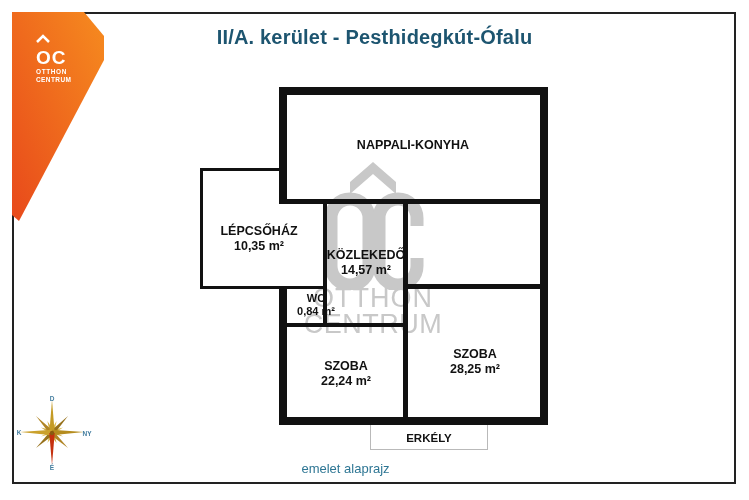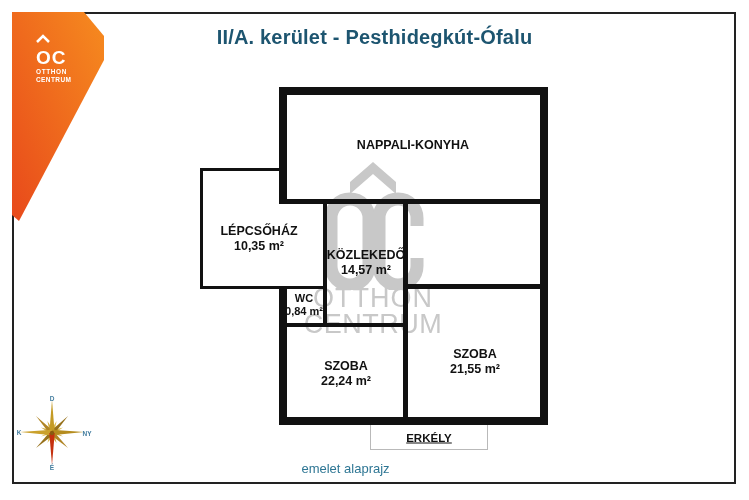--- a/index.html
+++ b/index.html
@@ -9,23 +9,23 @@
   #frame{left:12px;top:12px;width:724px;height:472px;border:2px solid #222;box-sizing:border-box;z-index:0;}
   
   #title{left:0;top:26px;width:749px;text-align:center;font-size:20px;font-weight:bold;color:#1d5570;z-index:6;letter-spacing:.2px;}
   #subtitle{left:0;top:53px;width:749px;text-align:center;font-size:13px;color:#2e7694;z-index:6;}
   #footer-caption{left:8px;top:461px;width:675px;text-align:center;font-size:13px;color:#2e7694;z-index:6;}
   
   .roombg{background:#fff;z-index:1;}
   .wall{background:#111;z-index:4;}
   .lbl{transform:translate(-50%,-50%);text-align:center;font-weight:bold;font-size:12.5px;line-height:15px;
        color:#111;white-space:nowrap;z-index:5;}
-  .lbl.small{font-size:11px;line-height:13px;}
+  .lbl.small{font-size:11px;line-height:13px;margin-left:12px;}
   #erkely-box{left:370px;top:423px;width:118px;height:27px;background:#fff;border:1px solid #b9b9b9;box-sizing:border-box;z-index:2;}
-  #erkely-label{left:429px;top:438px;font-size:11.5px;text-decoration:underline;}
+  #erkely-label{left:429px;top:438px;font-size:11.5px;}
   
   .wm{z-index:2;color:#c8c8c8;}
   #wm-svg{left:322px;top:155px;z-index:2;}
   #wm-line1{left:373px;top:298px;transform:translate(-50%,-50%);font-size:27px;letter-spacing:1px;white-space:nowrap;}
   #wm-line2{left:373px;top:324px;transform:translate(-50%,-50%);font-size:27px;letter-spacing:0.5px;white-space:nowrap;}
   
   #logo-svg{left:12px;top:12px;z-index:7;}
   #compass-svg{left:18px;top:395px;z-index:6;}
   .compass-letter{z-index:7;font-size:6.5px;font-weight:bold;color:#437d9f;transform:translate(-50%,-50%);}
 </style>
@@ -96,21 +96,21 @@
   <div class="abs lbl small" style="left:304px;top:305px;">
     <div>WC</div>
     <div>0,84 m²</div>
   </div>
   <div class="abs lbl" style="left:346px;top:374px;">
     <div>SZOBA</div>
     <div>22,24 m²</div>
   </div>
   <div class="abs lbl" style="left:475px;top:362px;">
     <div>SZOBA</div>
-    <div>21,55 m²</div>
+    <div>28,25 m²</div>
   </div>
   <div id="erkely-label" class="abs lbl">ERKÉLY</div>
 
   <svg id="compass-svg" class="abs" width="68" height="74" viewBox="0 0 68 74">
     <g>
       <polygon points="45,32.4 33,35.8 35,39.2" fill="#ddbb4a"></polygon>
       <polygon points="45,41.6 33,38.2 35,35.8" fill="#cfa93c"></polygon>
       <polygon points="23,32.4 35,35.8 33,39.2" fill="#cfa93c"></polygon>
       <polygon points="23,41.6 35,38.2 33,35.8" fill="#ddbb4a"></polygon>
       <polygon points="38.6,25.9 31.8,37 36.2,37" fill="#ddbb4a"></polygon>

